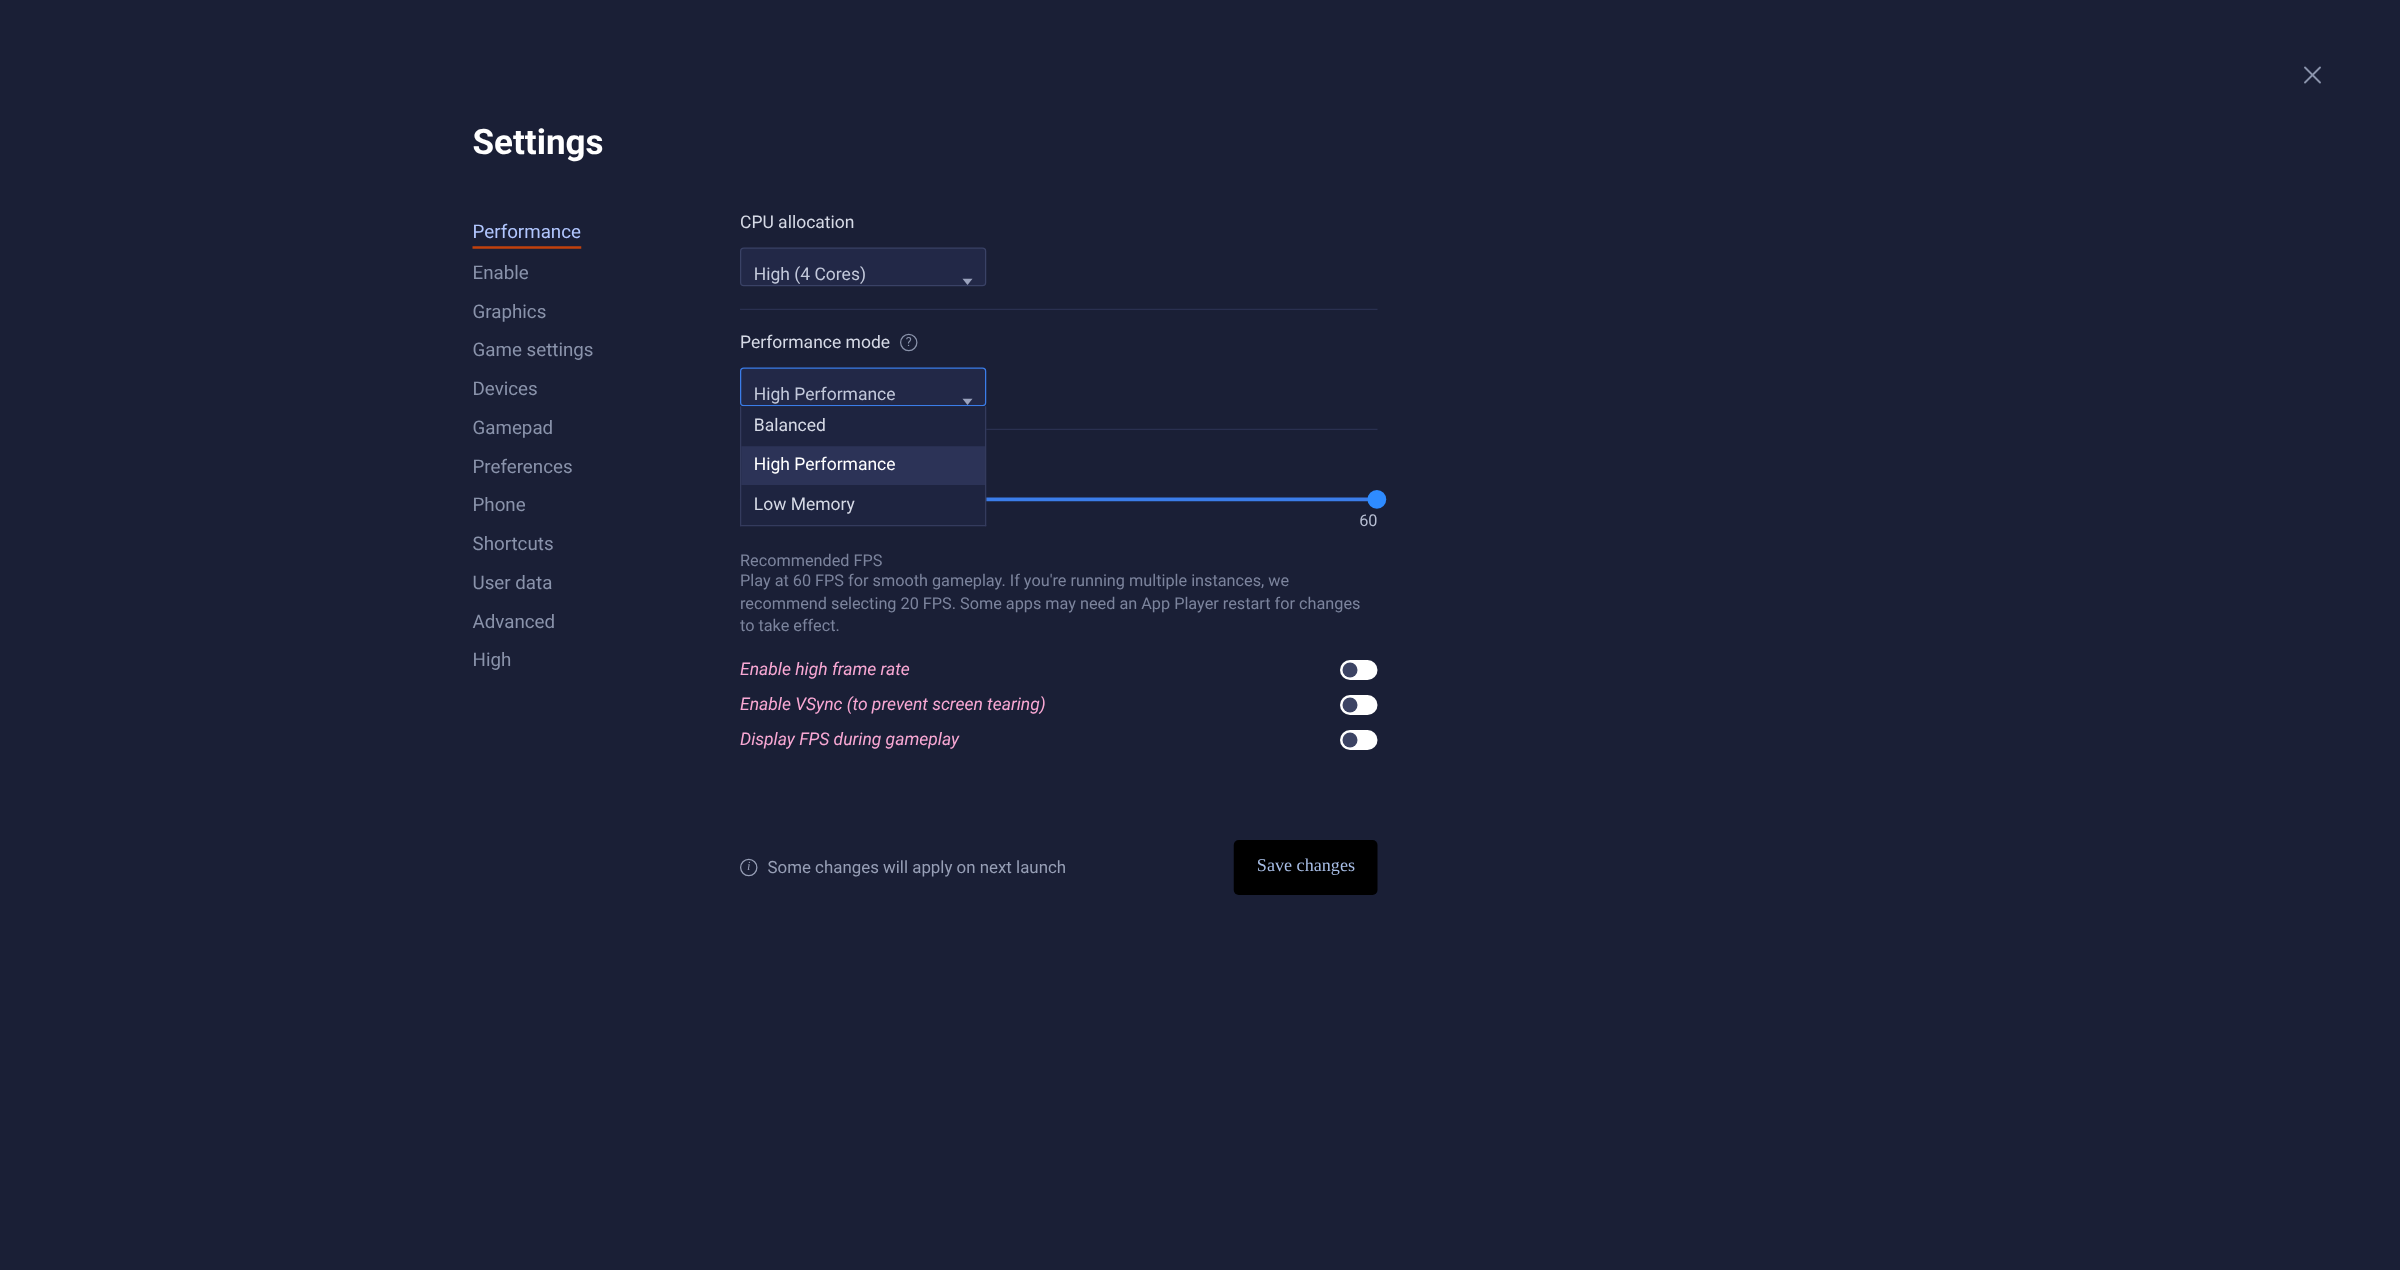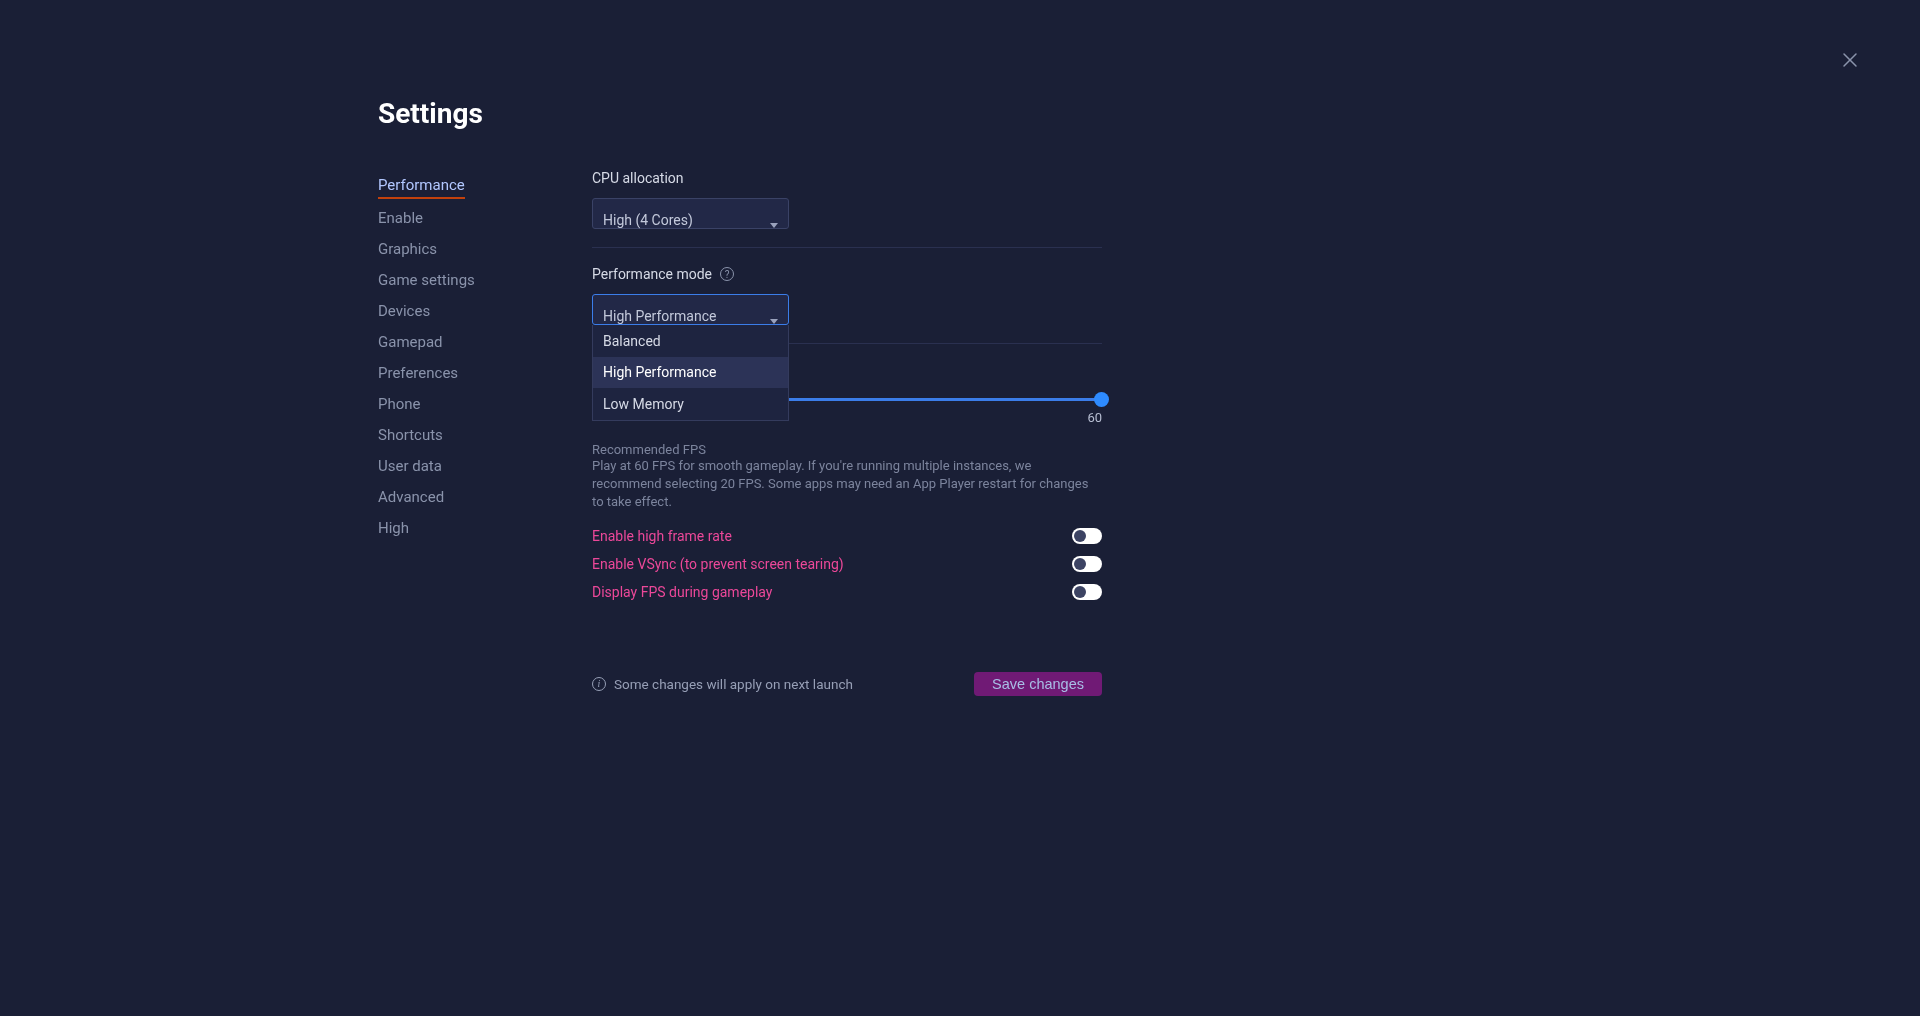--- a/index.html
+++ b/index.html
@@ -192,21 +192,22 @@
   }
 
   .toggle-row {
     display: flex;
     align-items: center;
     justify-content: space-between;
     padding: 6px 0;
   }
   .toggle-row .lbl {
     font-size: 14px;
-    color: #ec4899;
+    color: #f9a8d4;
+    font-style: italic;
   }
   .toggle {
     width: 30px;
     height: 16px;
     border-radius: 999px;
     background: #ffffff;
     position: relative;
     cursor: pointer;
   }
   .toggle .knob {
@@ -238,28 +239,29 @@
     border-radius: 50%;
     display: inline-flex;
     align-items: center;
     justify-content: center;
     font-size: 10px;
     font-style: italic;
     font-family: Georgia, serif;
     color: #979fb6;
   }
   .save-btn {
-    background: #701a75;
+    background: #000000;
     color: #a8bee6;
     border: none;
     border-radius: 4px;
-    height: 24px;
+    height: 44px;
     padding: 0 18px;
     font-size: 14.5px;
     cursor: pointer;
+    font-family: Liberation Serif, serif;
   }
 </style>
 </head>
 <body>
 
 <div class="dialog">
 
   <div class="close-btn">
     <svg viewBox="0 0 24 24">
       <line x1="4" y1="4" x2="20" y2="20" stroke="currentColor" stroke-width="2" stroke-linecap="round"></line>

